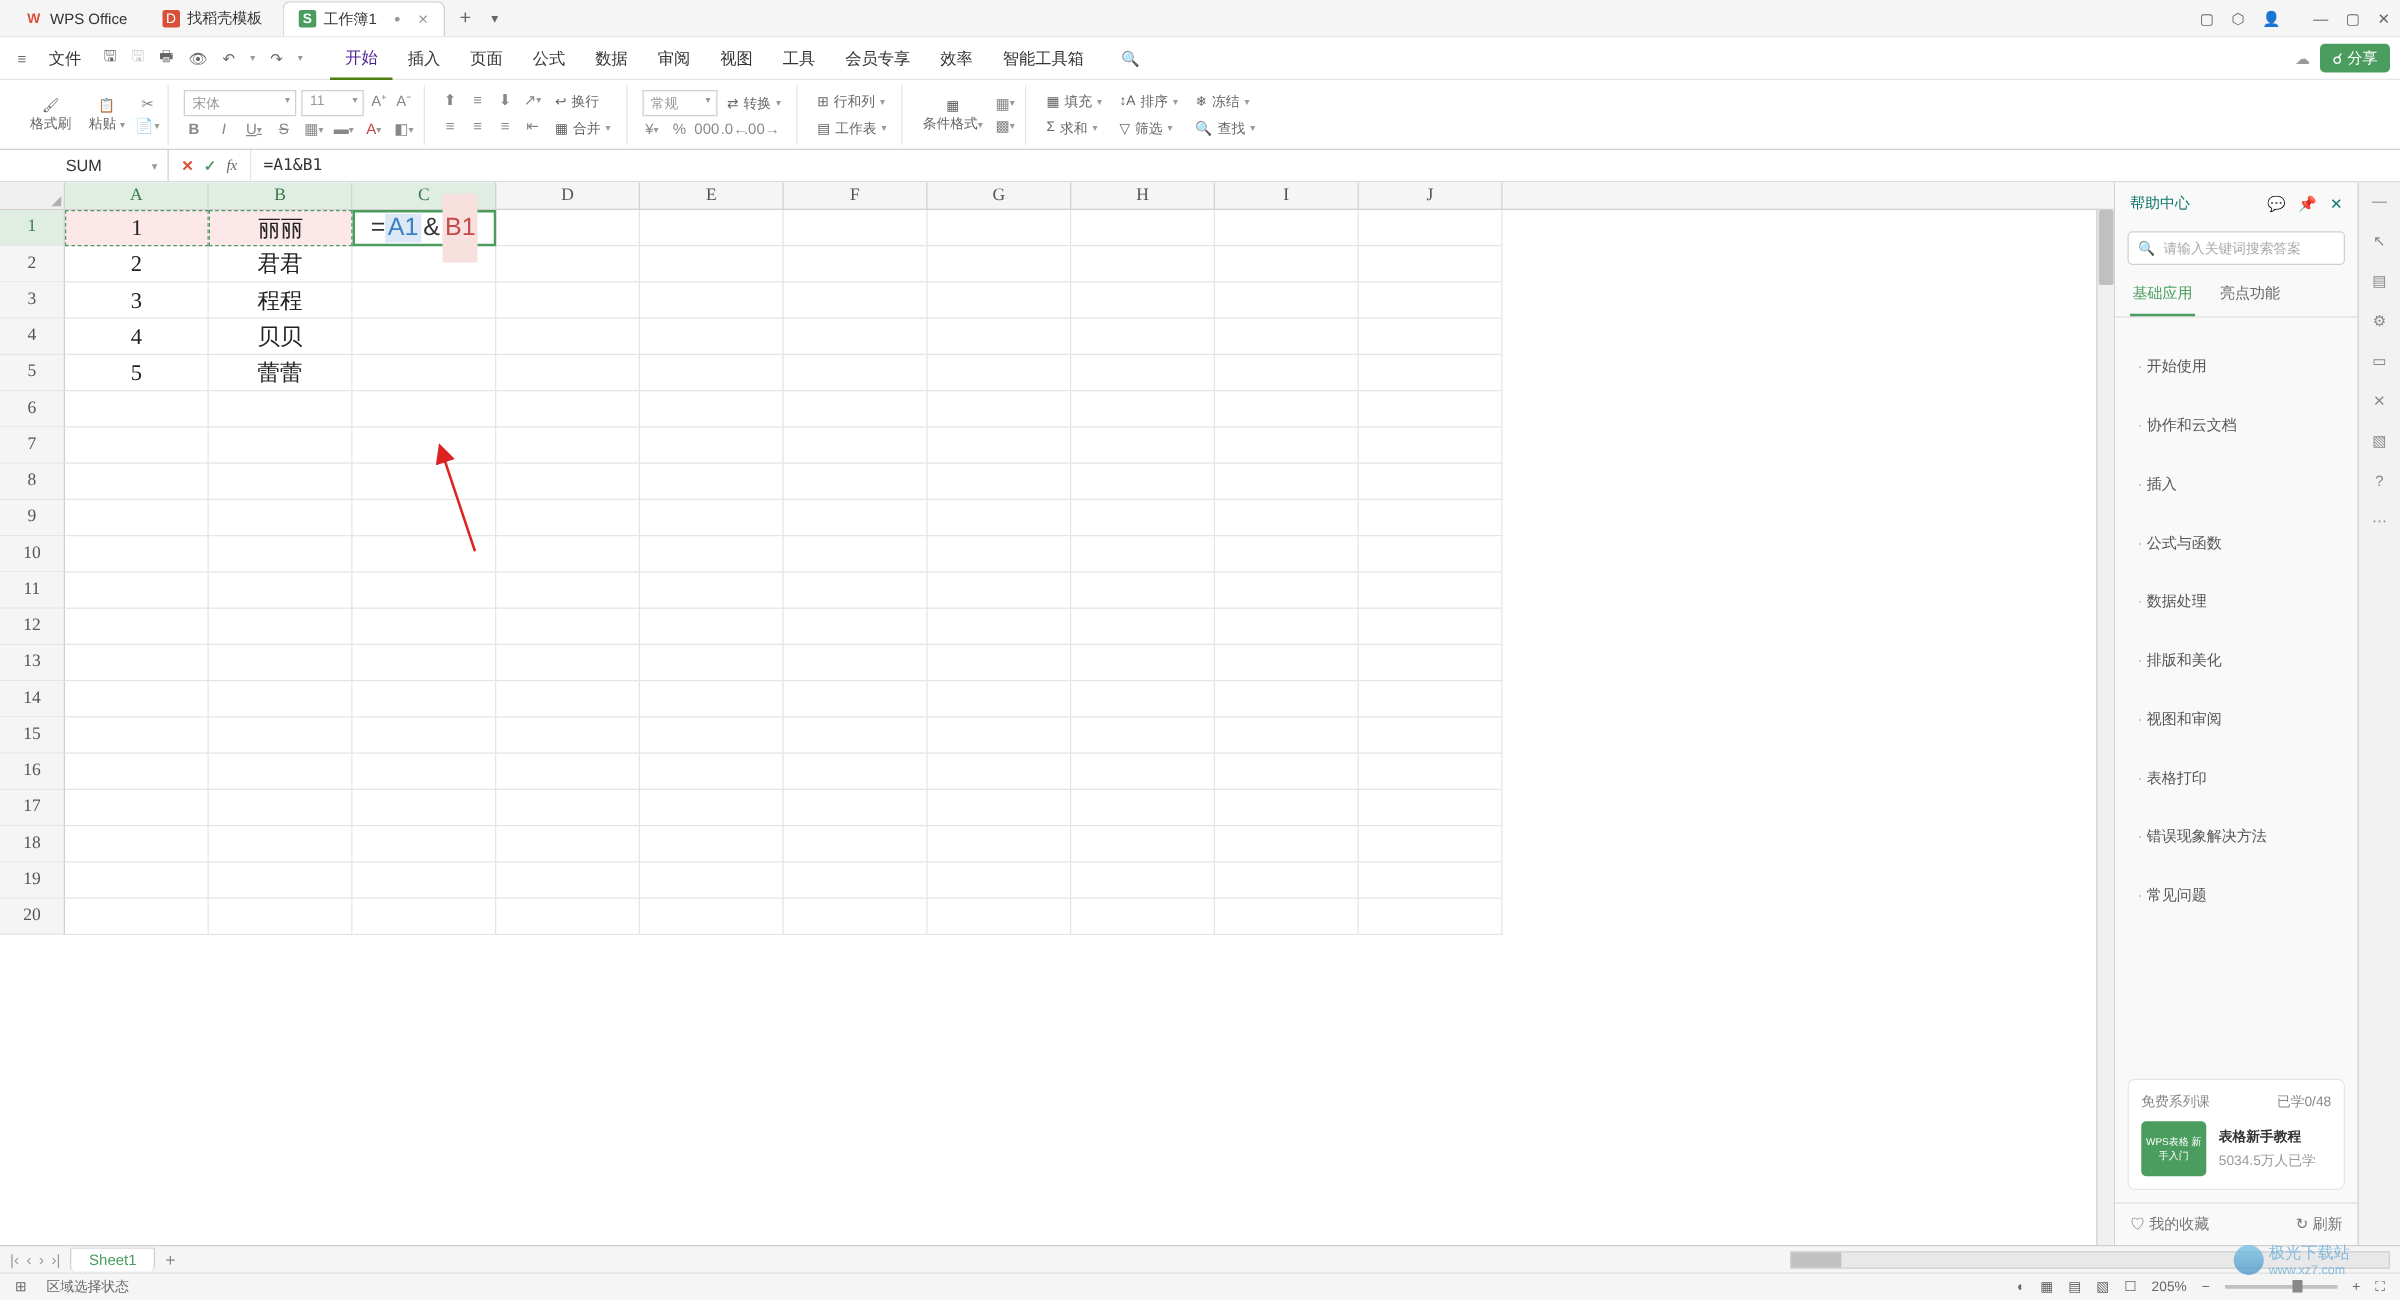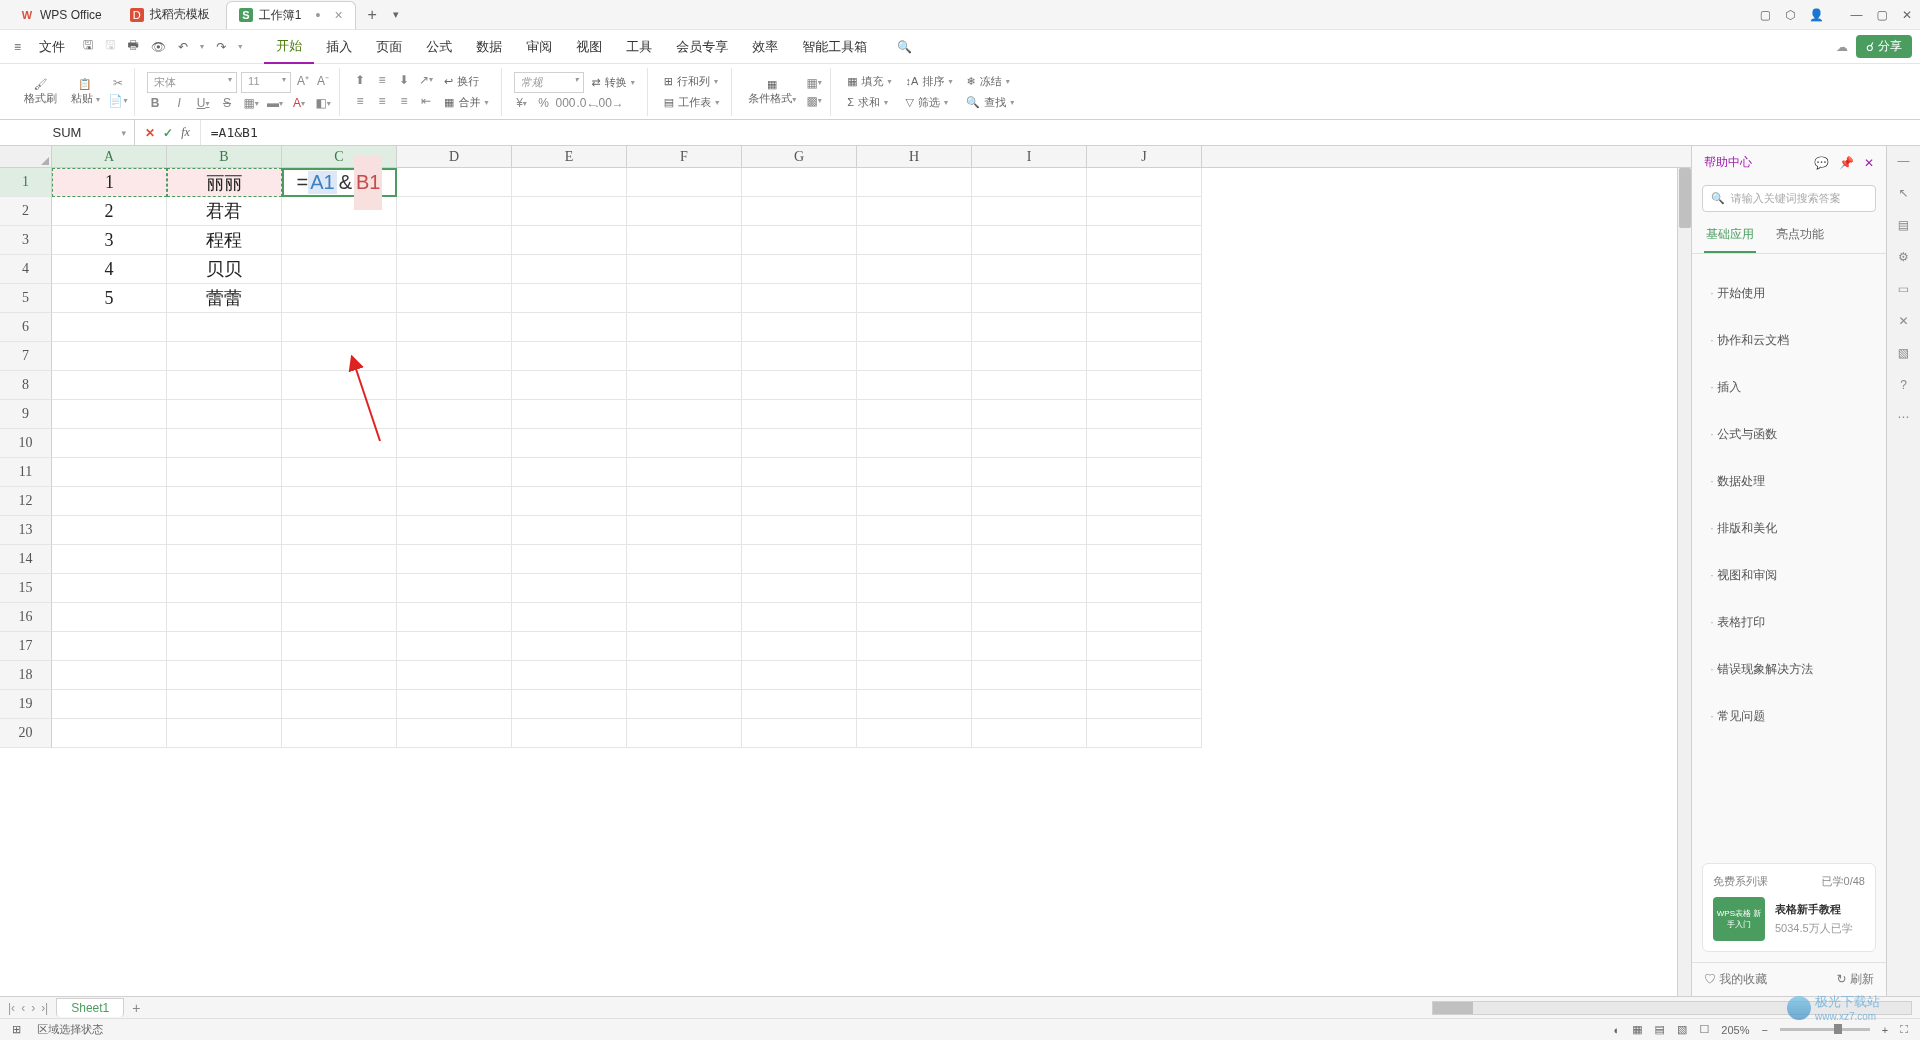--- a/index.html
+++ b/index.html
@@ -15,21 +15,21 @@
 .s-icon { background: #4a9d5f; color: #fff; border-radius: 2px; font-size: 9px; font-weight: bold; width: 14px; height: 14px; display: inline-flex; align-items: center; justify-content: center; }
 .tab-close { color: #999; font-size: 14px; margin-left: 8px; }
 .tab-add { color: #666; font-size: 16px; padding: 0 8px; cursor: pointer; }
 .titlebar-right { margin-left: auto; display: flex; align-items: center; gap: 14px; color: #666; }
 .win-btns { display: flex; gap: 14px; margin-left: 12px; }
 
 
 .menubar { height: 34px; background: #fff; display: flex; align-items: center; padding: 0 8px; border-bottom: 1px solid #e5e5e5; }
 .menu-icon { color: #666; padding: 0 6px; cursor: pointer; }
 .menu-item { padding: 0 12px; height: 34px; display: flex; align-items: center; cursor: pointer; color: #333; font-size: 13px; }
-.menu-item.active { color: #4d7c0f; border-bottom: 2px solid #a21caf; }
+.menu-item.active { color: #4c1d95; border-bottom: 2px solid #4d7c0f; }
 .menu-right { margin-left: auto; display: flex; align-items: center; gap: 8px; }
 .share-btn { background: #4a9d5f; color: #fff; padding: 3px 10px; border-radius: 4px; font-size: 12px; display: flex; align-items: center; gap: 4px; }
 
 
 .ribbon { height: 56px; background: #fff; display: flex; align-items: center; padding: 0 12px; border-bottom: 1px solid #d0d0d0; gap: 4px; }
 .ribbon-group { display: flex; align-items: center; gap: 6px; padding: 0 8px; border-right: 1px solid #e5e5e5; height: 48px; }
 .ribbon-group:last-child { border-right: none; }
 .ribbon-btn { display: flex; flex-direction: column; align-items: center; justify-content: center; padding: 2px 4px; font-size: 11px; color: #666; cursor: pointer; height: 44px; }
 .ribbon-btn-row { display: flex; align-items: center; gap: 4px; font-size: 11px; color: #666; cursor: pointer; padding: 2px 4px; }
 .ribbon-col { display: flex; flex-direction: column; gap: 2px; }
@@ -67,21 +67,21 @@
 .editing .ref1 { color: #3b7fc4; background: #dce8f5; padding: 0 2px; }
 .editing .amp { color: #333; padding: 0 2px; }
 .editing .ref2 { color: #c44b4b; background: #f7e0de; padding: 16px 2px; }
 
 .arrow-annotation { position: absolute; top: 205px; left: 340px; pointer-events: none; }
 .scrollbar-v { position: absolute; right: 0; top: 22px; bottom: 0; width: 14px; background: #f0f0f0; border-left: 1px solid #d0d0d0; }
 .scrollbar-v-thumb { position: absolute; top: 0; width: 12px; left: 1px; height: 60px; background: #c0c0c0; border-radius: 2px; }
 
 
 .help-panel { width: 195px; background: #f9f9f9; border-left: 1px solid #d0d0d0; display: flex; flex-direction: column; font-size: 12px; }
-.help-header { display: flex; align-items: center; padding: 8px 12px; color: #a21caf; gap: 10px; }
+.help-header { display: flex; align-items: center; padding: 8px 12px; color: #0f766e; gap: 10px; }
 .help-header .title { flex: 1; }
 .help-search { margin: 6px 10px; border: 1px solid #d0d0d0; border-radius: 4px; padding: 5px 8px; display: flex; align-items: center; gap: 6px; color: #aaa; font-size: 11px; background: #fff; }
 .help-tabs { display: flex; padding: 0 12px; gap: 18px; border-bottom: 1px solid #e0e0e0; }
 .help-tab { padding: 8px 2px; cursor: pointer; font-size: 12px; color: #666; }
 .help-tab.active { color: #4a9d5f; border-bottom: 2px solid #4a9d5f; }
 .help-list { padding: 8px 0; flex: 1; overflow-y: auto; }
 .help-item { padding: 7px 18px; color: #555; cursor: pointer; font-size: 12px; margin-top: 16px; }
 .help-item::before { content: "· "; color: #aaa; }
 .course-card { margin: 10px; border: 1px solid #e5e5e5; border-radius: 6px; padding: 10px; background: #fff; }
 .course-hdr { display: flex; justify-content: space-between; font-size: 11px; color: #888; margin-bottom: 8px; }
@@ -236,21 +236,21 @@
             <span>▦</span>
             <span>合并</span>
             <span class="dropdown-arrow">▾</span>
           </div>
       </div>
     </div>
   </div>
   <div class="ribbon-group">
     <div class="ribbon-col">
       <div style="display:flex;gap:4px;">
-        <div class="font-select" style="width:70px;font-style:italic;"><span>常规</span><span class="dropdown-arrow" style="position:absolute;right:4px;">▾</span></div>
+        <div class="font-select" style="width:60px;"><span>常规</span><span class="dropdown-arrow" style="position:absolute;right:4px;">▾</span></div>
         <div class="ribbon-btn-row">
             <span>⇄</span>
             <span>转换</span>
             <span class="dropdown-arrow">▾</span>
           </div>
       </div>
       <div style="display:flex;gap:6px;">
         <span class="mini-icon">¥<span class="dropdown-arrow">▾</span></span>
         <span class="mini-icon">%</span>
         <span class="mini-icon">000</span>

